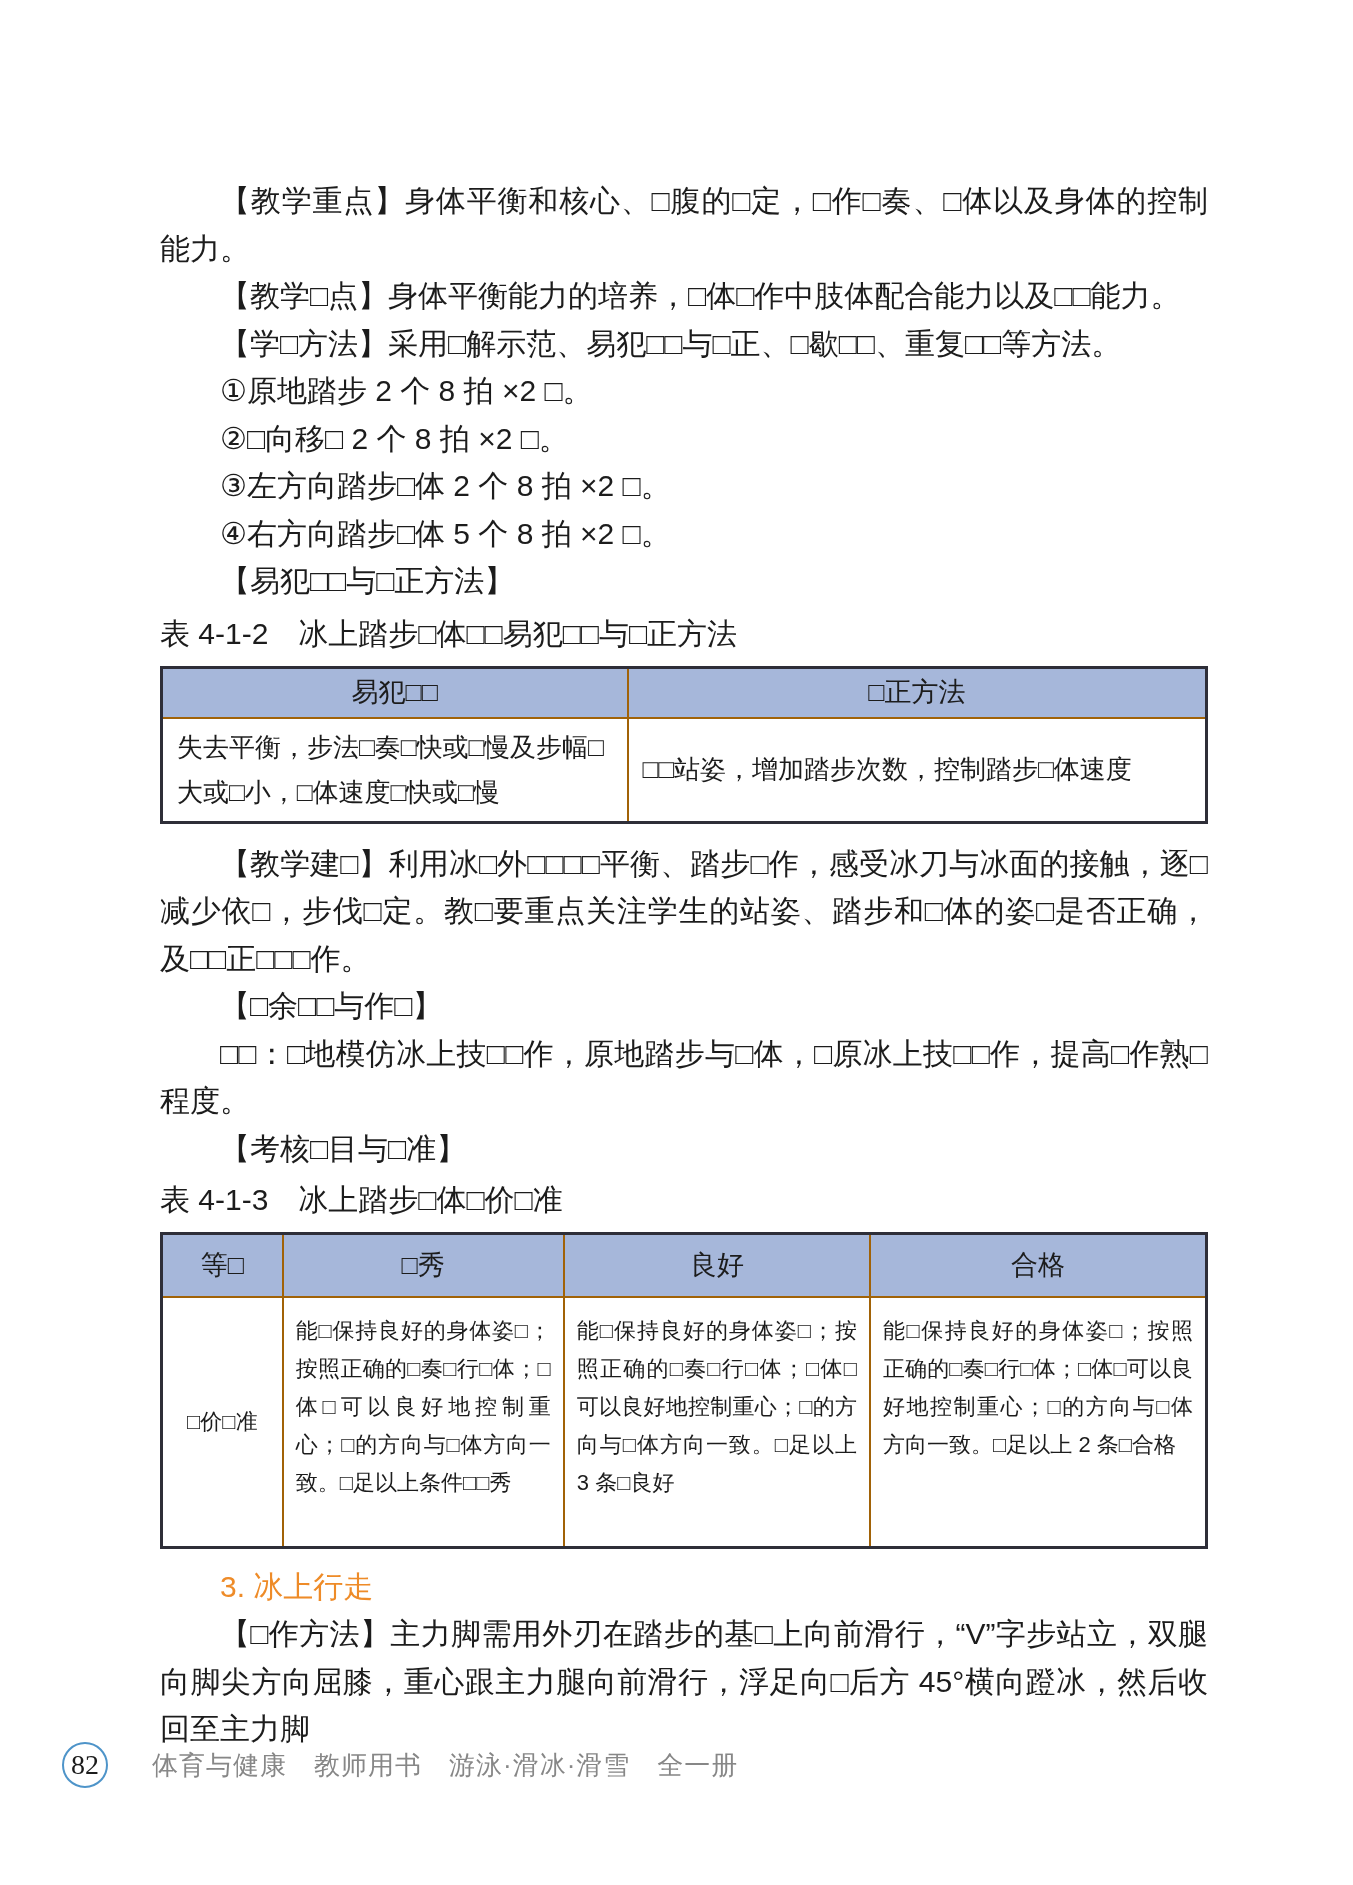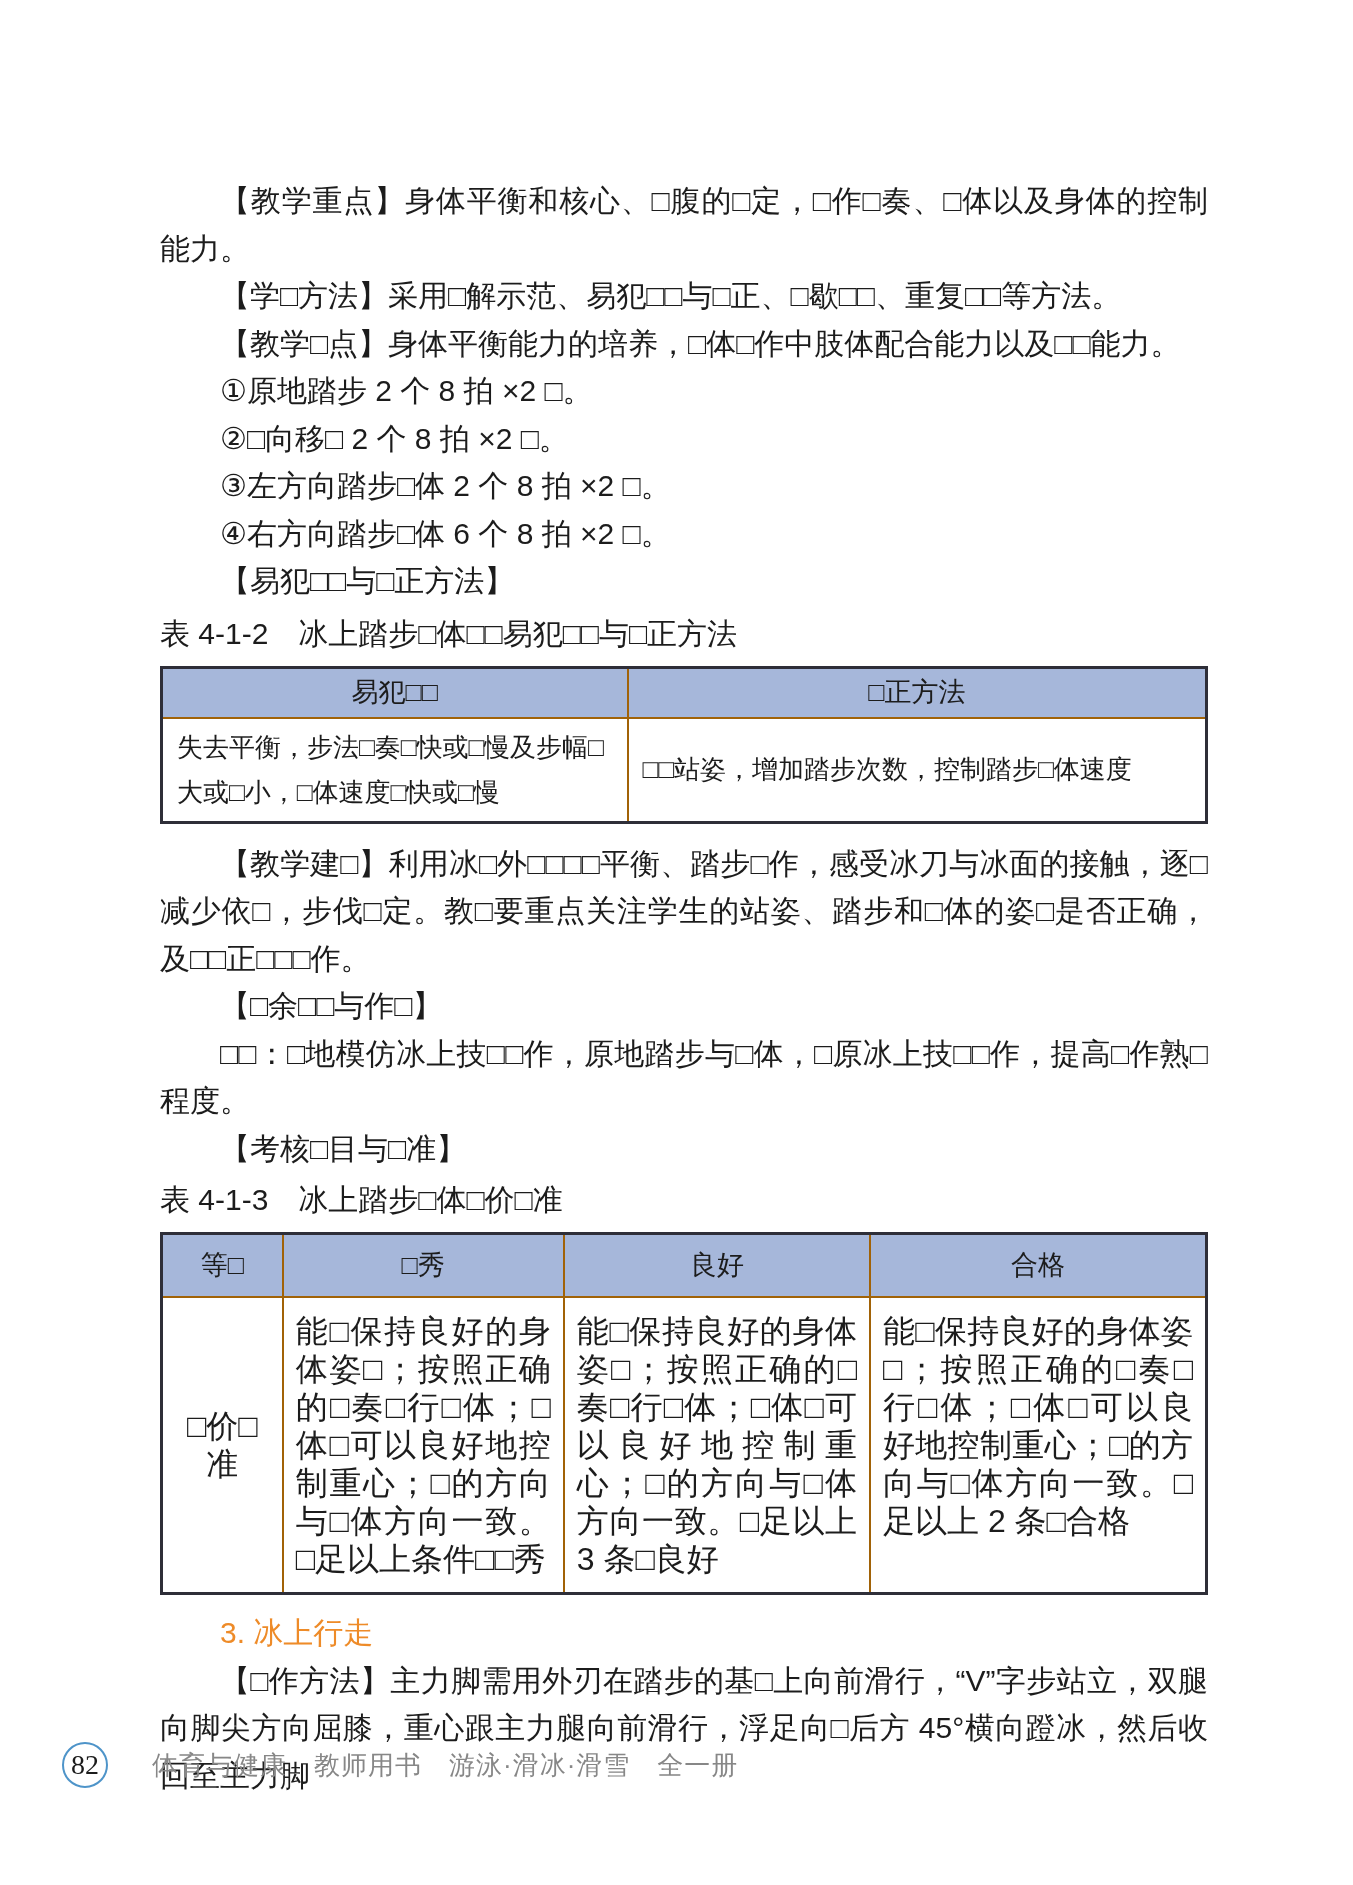--- a/index.html
+++ b/index.html
@@ -23,45 +23,45 @@
   .t2 { margin-top: 8px; }
   th, td { border: 2px solid #a16207; }
   table { border: 3px solid #2e2e38; }
   th {
     background: #a6b7da; font-weight: normal; font-size: 27px;
     text-align: center; vertical-align: middle; color: #1c1c1c;
   }
   .t1 th { height: 50px; }
   .t1 td { height: 92px; font-size: 26px; line-height: 45px; padding: 6px 14px; vertical-align: middle; text-align: left; }
   .t2 th { height: 64px; }
-  .t2 td { font-size: 32px; line-height: 38px; padding: 14px 12px; vertical-align: top; text-align: justify; height: 250px; }
+  .t2 td { font-size: 22px; line-height: 38px; padding: 14px 12px; vertical-align: top; text-align: justify; height: 250px; }
   .t2 td.center-cell { vertical-align: middle; text-align: center; }
 
   .section-heading { color: #ee8b28; text-indent: 2em; margin-top: 14px; }
   .p-after-table { margin-top: 16px; }
 
   .footer { position: absolute; left: 62px; top: 1742px; display: flex; align-items: center; gap: 44px; }
   .page-badge {
     width: 46px; height: 46px; border: 2px solid #4e94c9; border-radius: 50%;
     display: flex; align-items: center; justify-content: center;
     font-family: "Liberation Serif", "DejaVu Serif", serif; font-size: 28px; color: #1c1c1c;
   }
   .footer-text { color: #878787; font-size: 26px; letter-spacing: 1px; }
 </style>
 </head>
 <body>
 
 <div class="content">
   <p>【教学重点】身体平衡和核心、□腹的□定，□作□奏、□体以及身体的控制能力。</p>
+  <p>【教学□点】身体平衡能力的培养，□体□作中肢体配合能力以及□□能力。</p>
   <p>【学□方法】采用□解示范、易犯□□与□正、□歇□□、重复□□等方法。</p>
-  <p>【教学□点】身体平衡能力的培养，□体□作中肢体配合能力以及□□能力。</p>
   <p>①原地踏步 2 个 8 拍 ×2 □。</p>
   <p>②□向移□ 2 个 8 拍 ×2 □。</p>
   <p>③左方向踏步□体 2 个 8 拍 ×2 □。</p>
-  <p>④右方向踏步□体 6 个 8 拍 ×2 □。</p>
+  <p>④右方向踏步□体 5 个 8 拍 ×2 □。</p>
   <p>【易犯□□与□正方法】</p>
 
   <p class="tbl-caption caption-1">表 4-1-2　冰上踏步□体□□易犯□□与□正方法</p>
   <table class="t1">
     <colgroup>
       <col style="width:44.6%">
       <col style="width:55.4%">
     </colgroup>
     <tbody>
       <tr>

